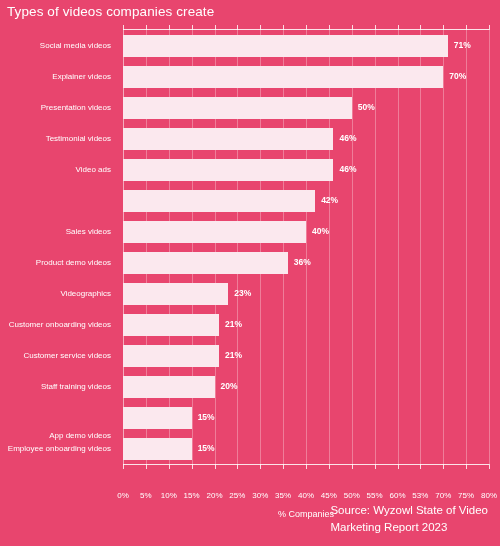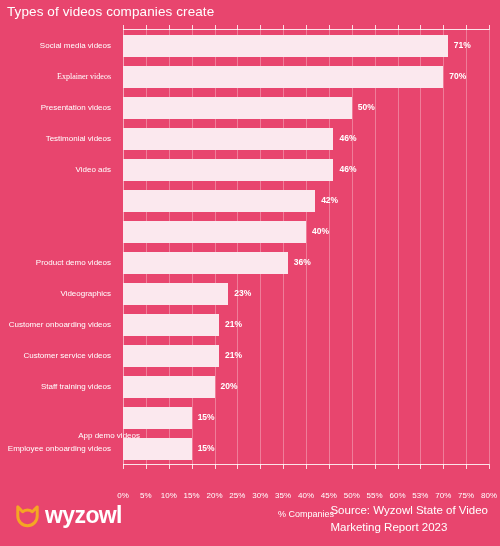--- a/index.html
+++ b/index.html
@@ -205,30 +205,31 @@
 </style>
 </head>
 <body style="background: rgb(232, 69, 110);">
 
 <div id="chart-title">Types of videos companies create</div>
 
 <div id="chart-area">
 
   <div id="cat-labels">
       <div class="cat-row" style="top: 4.5px; height: 22px;">Social media videos</div>
-      <div class="cat-row" style="top: 35.5px; height: 22px; font-family: Liberation Serif, serif;">Explainer videos</div>
+      <div class="cat-row" style="top: 35.5px; height: 22px;">Explainer videos</div>
       <div class="cat-row" style="top: 66.5px; height: 22px;">Presentation videos</div>
       <div class="cat-row" style="top: 97.5px; height: 22px;">Testimonial videos</div>
       <div class="cat-row" style="top: 128.5px; height: 22px;">Video ads</div>
+      <div class="cat-row" style="top: 190.5px; height: 22px;">Sales videos</div>
       <div class="cat-row" style="top: 221.5px; height: 22px;">Product demo videos</div>
       <div class="cat-row" style="top: 252.5px; height: 22px;">Videographics</div>
       <div class="cat-row" style="top: 283.5px; height: 22px;">Customer onboarding videos</div>
       <div class="cat-row" style="top: 314.5px; height: 22px;">Customer service videos</div>
       <div class="cat-row" style="top: 345.5px; height: 22px;">Staff training videos</div>
-      <div class="cat-row" style="top: 395px; height: 22px; margin-left: 29px;">App demo videos</div>
+      <div class="cat-row" style="top: 395px; height: 22px;">App demo videos</div>
       <div class="cat-row" style="top: 407.5px; height: 22px;">Employee onboarding videos</div>
     </div>
 
   <div id="plot">
     <div id="gridlines">
         <div class="gridline axis-start" style="left: 0px;"></div>
         <div class="gridline" style="left: 22.875px;"></div>
         <div class="gridline" style="left: 45.75px;"></div>
         <div class="gridline" style="left: 68.625px;"></div>
         <div class="gridline" style="left: 91.5px;"></div>
@@ -359,24 +360,18 @@
       <div class="xtick" style="left: 320.25px;">70%</div>
       <div class="xtick" style="left: 343.125px;">75%</div>
       <div class="xtick" style="left: 366px;">80%</div>
     </div>
 
   <div id="xaxis-label">% Companies</div>
 </div>
 
 <div id="footer">
 
-  <div id="logo">
-    <svg id="logo-mark" viewBox="0 0 100 100">
-      <path d="M14 18 L14 52 A36 36 0 0 0 86 52 L86 18 L68 36 A30 30 0 0 0 32 36 Z" fill="none" stroke="#F5A623" stroke-width="11" stroke-linejoin="round" stroke-linecap="round"></path>
-    </svg>
-    <span id="logo-text">wyzowl</span>
-  </div>
 
   <div id="source">
     <div>Source: Wyzowl State of Video</div>
     <div>Marketing Report 2023</div>
   </div>
 </div>
 
 </body></html>

